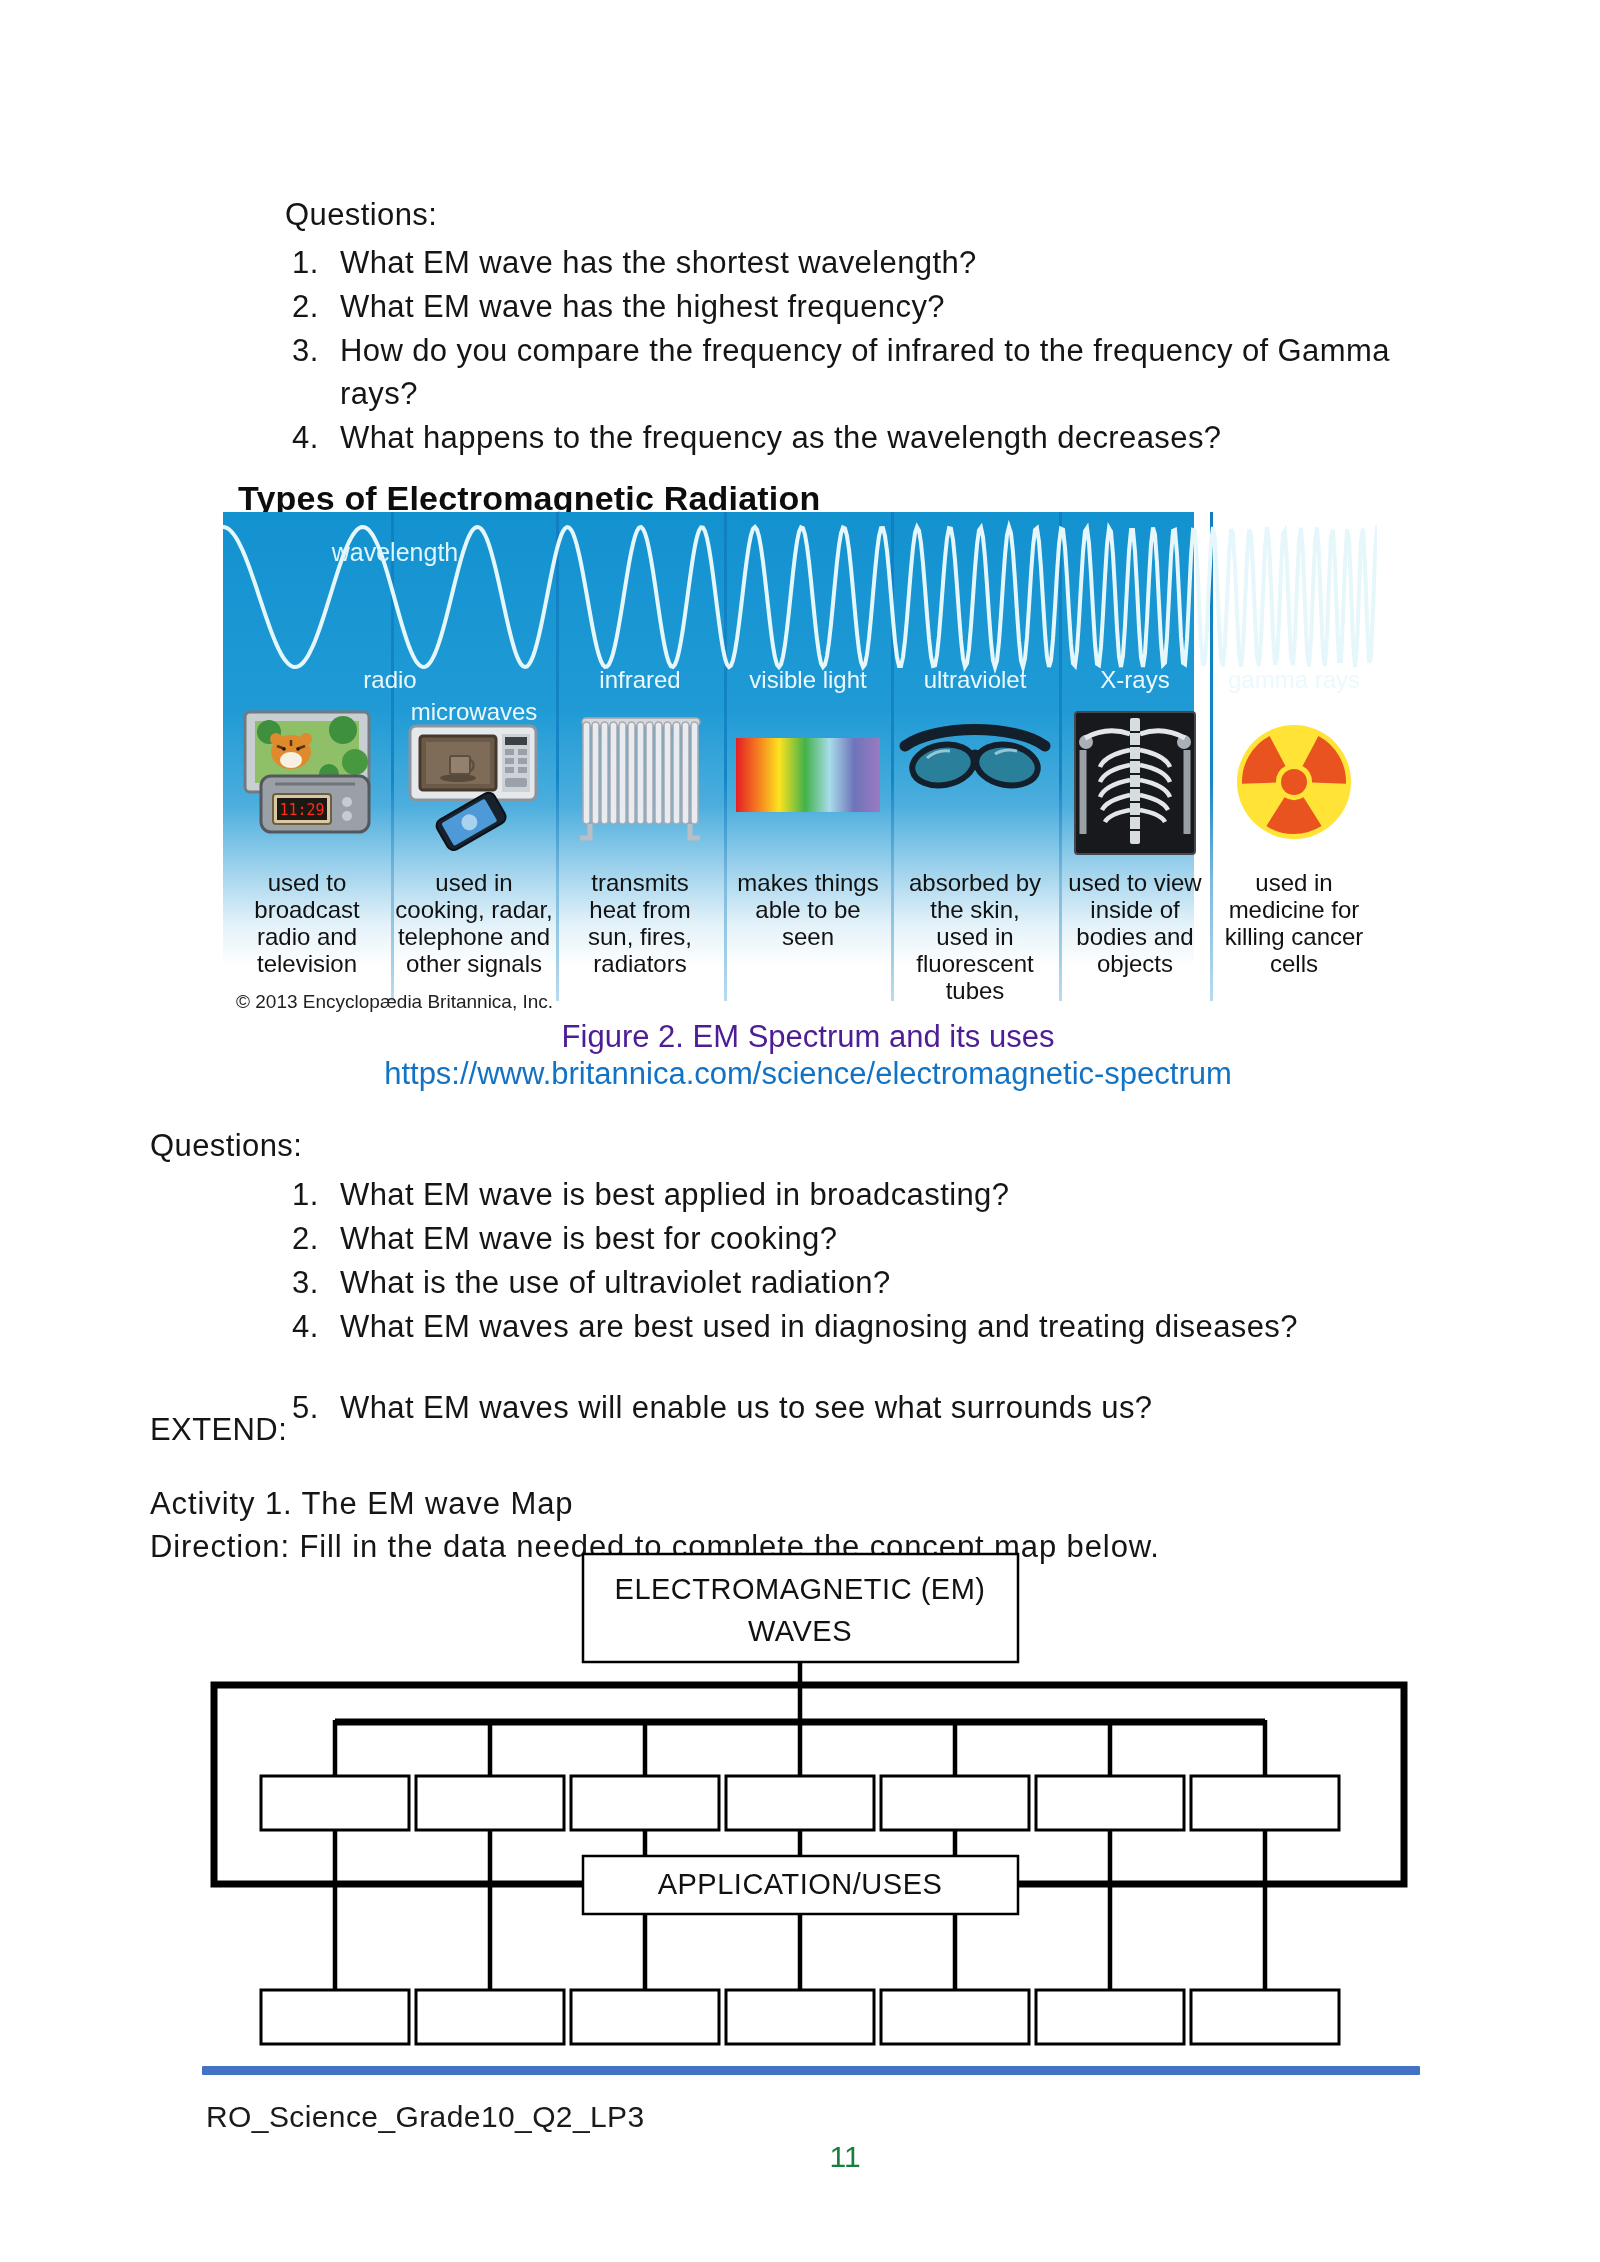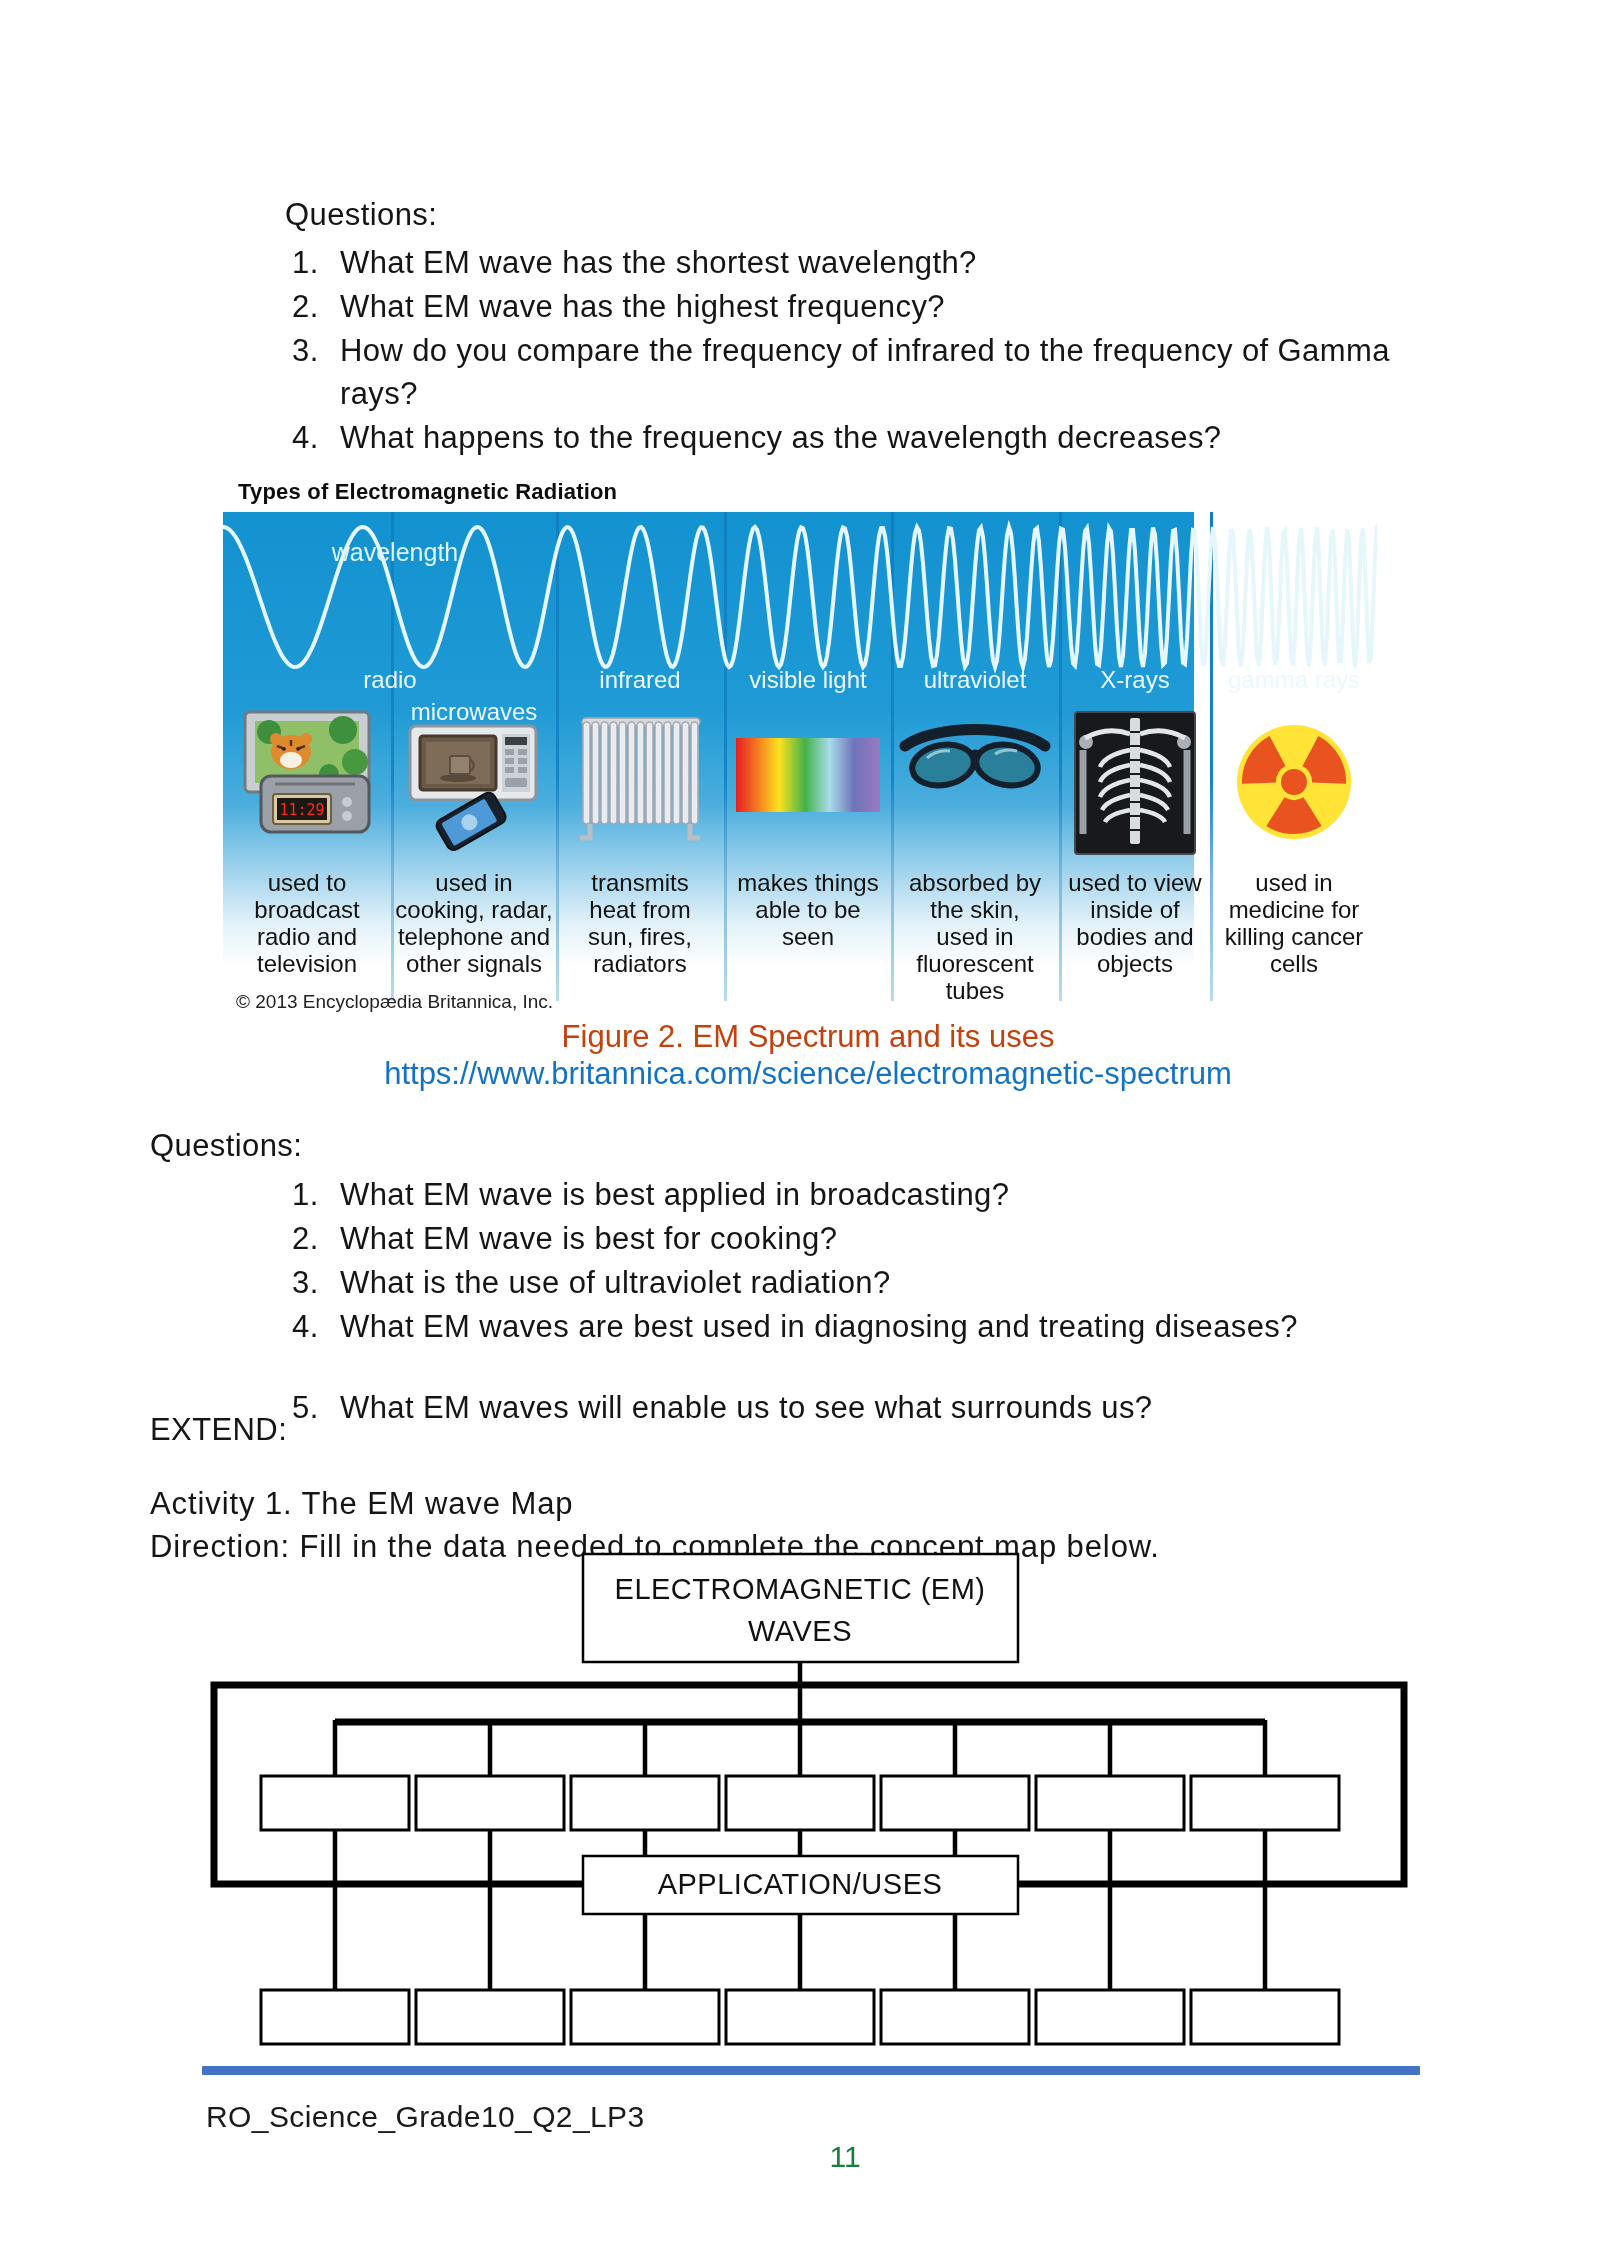--- a/index.html
+++ b/index.html
@@ -3,33 +3,33 @@
 <meta charset="utf-8">
 <style>
   html,body{margin:0;padding:0;background:#ffffff;}
   .page{position:relative;width:1600px;height:2262px;background:#ffffff;margin:0 auto;overflow:hidden;
         font-family:"Liberation Sans","DejaVu Sans",sans-serif;color:#151515;}
   .bodyline{position:absolute;font-size:31px;letter-spacing:0.4px;color:#151515;white-space:nowrap;}
   .qrow{position:absolute;left:292px;font-size:31px;letter-spacing:0.4px;line-height:43px;color:#151515;}
   .qnum{display:inline-block;width:48px;}
   .qtext{display:inline-block;white-space:pre-line;vertical-align:top;}
   
-  .fig-title{position:absolute;left:238px;top:479px;font-size:22px;font-weight:bold;color:#0d0d0d;letter-spacing:0.2px;}
+  .fig-title{position:absolute;left:238px;top:479px;font-size:34px;font-weight:bold;color:#0d0d0d;letter-spacing:0.2px;}
   .fig-area{position:absolute;left:223px;top:512px;width:971px;height:489px;
             background:linear-gradient(180deg,#1392d0 0%,#1f9ad5 40%,#4caedd 60%,#9ed2ec 73%,#e2f1f9 84%,#ffffff 93%);}
   .sep{position:absolute;top:0;width:3px;height:100%;
        background:linear-gradient(180deg,#0f7fc1 0%,#1486c6 55%,#79b9de 75%,#b9dbee 100%);}
   .wave-svg{position:absolute;left:0;top:0;}
   .wave-label{position:absolute;left:172px;top:26px;transform:translateX(-50%);font-size:25px;color:#dff4fb;}
   .fig-label{position:absolute;top:154px;transform:translateX(-50%);font-size:24px;color:#ebf9ff;white-space:nowrap;}
   .fig-cap{position:absolute;top:357px;width:180px;transform:translateX(-50%);text-align:center;
            font-size:24px;line-height:27px;color:#121212;white-space:pre-line;}
   .icon-slot{position:absolute;top:198px;}
   .fig-copyright{position:absolute;left:236px;top:991px;font-size:19px;color:#222;}
-  .fig-caption{position:absolute;left:808px;top:1019px;transform:translateX(-50%);font-size:31px;color:#c2410c;white-space:nowrap;}
+  .fig-caption{position:absolute;left:808px;top:1019px;transform:translateX(-50%);font-size:31px;color:#4c1d95;white-space:nowrap;}
   .fig-url{position:absolute;left:808px;top:1056px;transform:translateX(-50%);font-size:31px;color:#1273c4;white-space:nowrap;cursor:pointer;}
   
   .cmap{position:absolute;left:150px;top:1545px;}
   .cmap text{font-family:"Liberation Sans","DejaVu Sans",sans-serif;fill:#111;letter-spacing:0.5px;}
   
   .footer-bar{position:absolute;left:202px;top:2066px;width:1218px;height:9px;background:#4472c4;border-radius:1px;}
   .footer-code{position:absolute;left:206px;top:2100px;font-size:30px;letter-spacing:0.4px;color:#1a1a1a;}
   .page-num{position:absolute;left:845px;top:2140px;transform:translateX(-50%);font-size:30px;color:#15803d;}
 </style>
 </head>

